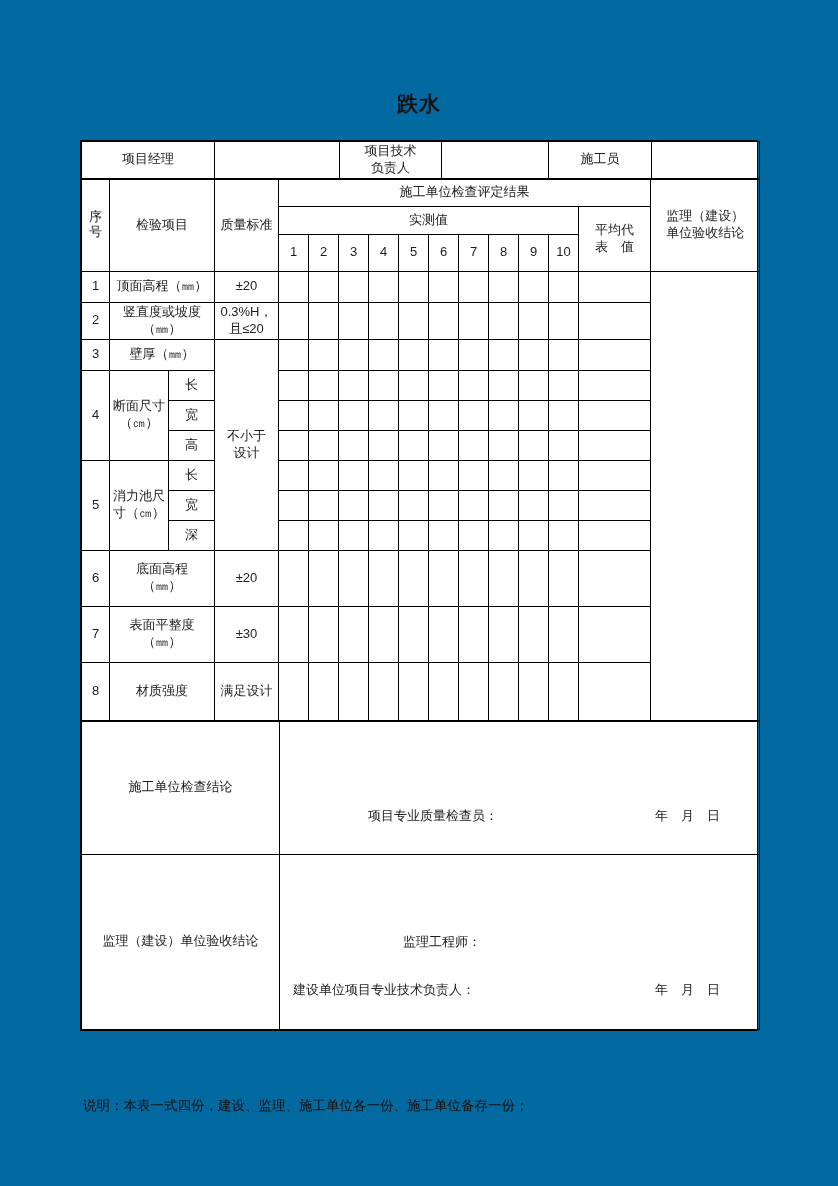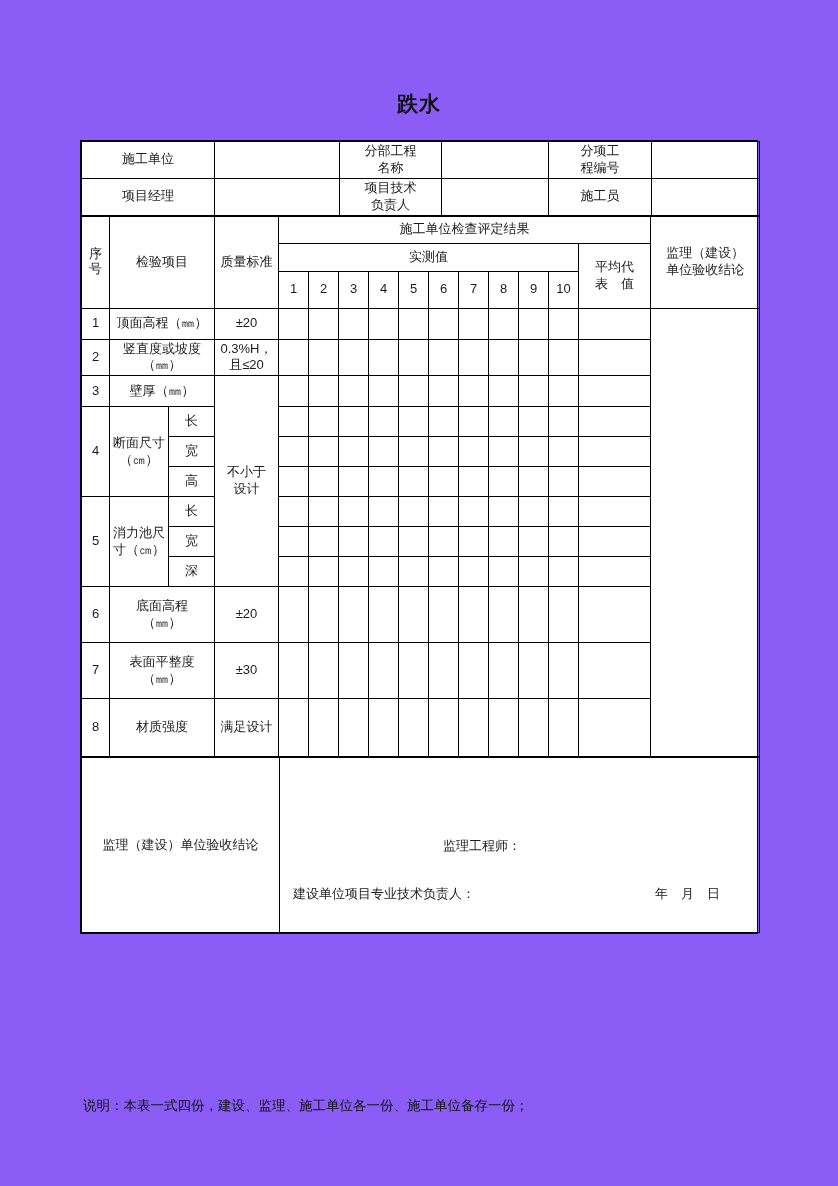--- a/index.html
+++ b/index.html
@@ -2,21 +2,21 @@
 <html><head>
 <meta charset="utf-8">
 <style>
   * { margin:0; padding:0; box-sizing:border-box; }
   html,body { background:#ffffff; }
   body {
     width:838px; height:1186px; position:relative;
     font-family:"Liberation Sans","DejaVu Sans",sans-serif;
     color:#1c1c1c;
   }
-  .page { position:absolute; inset:0; background:#8b5cf6; }
+  .page { position:absolute; inset:0; background:#0369a1; }
   .title {
     position:absolute; top:90px; left:80px; width:678px;
     display:flex; justify-content:center; gap:95px;
     font-size:21px; font-weight:bold; letter-spacing:1px; color:#111;
   }
   .form {
     position:absolute; top:140px; left:80px; width:678px;
     border:1px solid #000; background:#fff;
   }
   table { border-collapse:collapse; table-layout:fixed; width:100%; }
@@ -30,21 +30,21 @@
   .r31{height:31px} .r35{height:35px} .r30{height:30px}
   .r56{height:56px} .r58{height:58px}
   .seqhead { line-height:1.15; }
   .smallhead { font-size:13px; }
   .concl-label { font-size:13px; }
   .concl-body { vertical-align:bottom; text-align:left; font-size:13px; }
   .c1 { height:133px; }
   .c2 { height:175px; }
   .sign-row { display:flex; justify-content:space-between; align-items:flex-end; }
   .sr1 { padding-left:87px; padding-right:38px; padding-bottom:11px; }
-  .sr2 { padding-left:122px; padding-bottom:14px;margin-left:40px; }
+  .sr2 { padding-left:122px; padding-bottom:14px; }
   .sr3 { padding-left:12px; padding-right:38px; padding-bottom:12px;align-items:flex-end; }
   .footnote {
     position:absolute; top:1097px; left:83px; width:700px;
     font-size:13.5px; color:#111;
   }
 </style>
 </head>
 <body>
 
 <div class="page">
@@ -58,30 +58,20 @@
     <table>
       <colgroup>
         <col style="width:133px">
           <col style="width:125px">
           <col style="width:102px">
         <col style="width:107px">
           <col style="width:103px">
           <col style="width:108px">
       </colgroup>
       <tbody>
-      <tr class="h35">
-        <td>施工单位</td>
-        <td></td>
-        <td>分部工程
-名称</td>
-        <td></td>
-        <td>分项工
-程编号</td>
-        <td></td>
-      </tr>
       <tr class="h29">
         <td>项目经理</td>
         <td></td>
         <td>项目技术
 负责人</td>
         <td></td>
         <td>施工员</td>
         <td></td>
       </tr>
     </tbody>
@@ -335,20 +325,29 @@
       </tr>
     </tbody>
       </table>
 
     <table>
       <colgroup>
         <col style="width:198px">
           <col style="width:480px">
       </colgroup>
       <tbody>
+          <tr>
+        <td class="concl-label c1">施工单位检查结论</td>
+        <td class="concl-body c1">
+          <div class="sign-row sr1">
+            <span>项目专业质量检查员：</span>
+            <span>年　月　日</span>
+          </div>
+        </td>
+      </tr>
       <tr>
         <td class="concl-label c2">监理（建设）单位验收结论</td>
         <td class="concl-body c2">
           <div class="sign-row sr2">
             <span>监理工程师：</span>
           </div>
           <div class="sign-row sr3">
             <span>建设单位项目专业技术负责人：</span>
             <span>年　月　日</span>
           </div>

